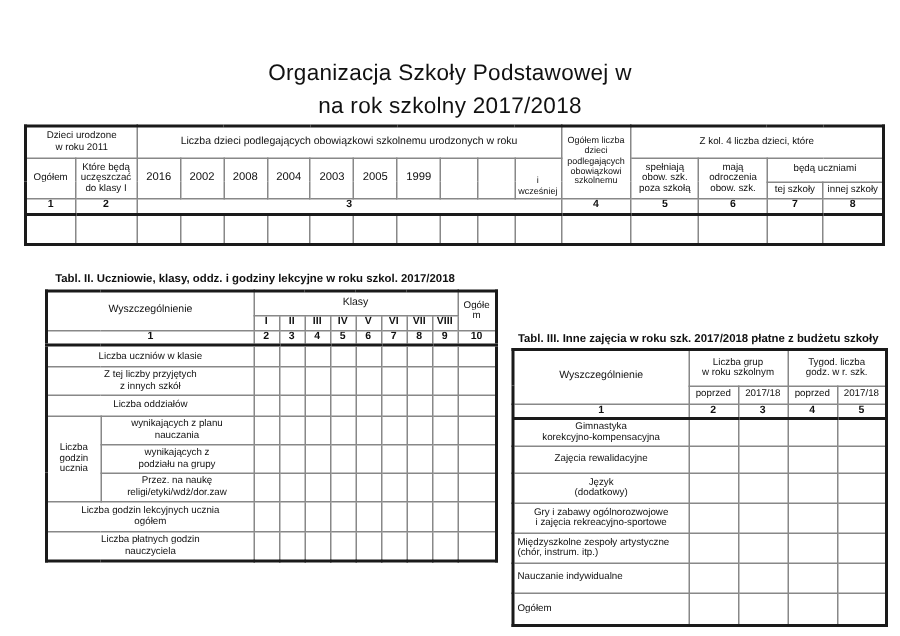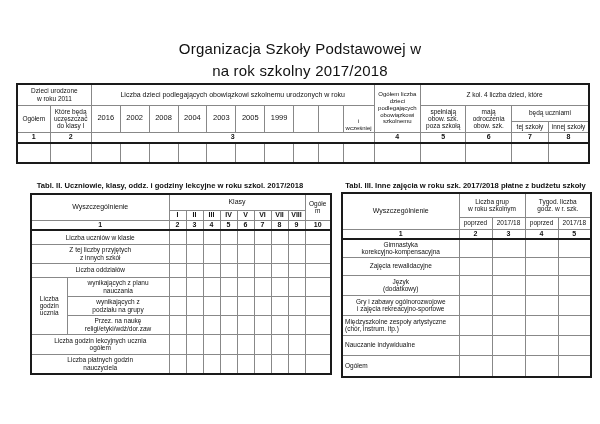--- a/index.html
+++ b/index.html
@@ -25,21 +25,21 @@
   .year-cell{font-size:7.5px;}
   .bottom-al{vertical-align:bottom;font-size:6px;}
   .small{font-size:6px;}
   .num-row td{font-weight:bold;font-size:7px;border-bottom:2px solid #1a1a1a;}
   .bold{font-weight:bold;font-size:7px;}
   .left-al{text-align:left;padding-left:2px;}
 
   #table1{left:16px;top:83px;width:574px;}
   #table2{left:30px;top:181px;width:280px;}
   #table3{left:341px;top:181px;width:249px;}
-  #table3 .caption{margin-bottom:2px;}
+  #table3 .caption{margin-bottom:2px;margin-top:40px;}
 </style>
 </head>
 <body>
 
 <div class="title-block">
   <div class="title-line1">Organizacja Szkoły Podstawowej  w</div>
   <div class="title-line2">na rok szkolny   2017/2018</div>
 </div>
 
 <div class="tbl-block" id="table1">

